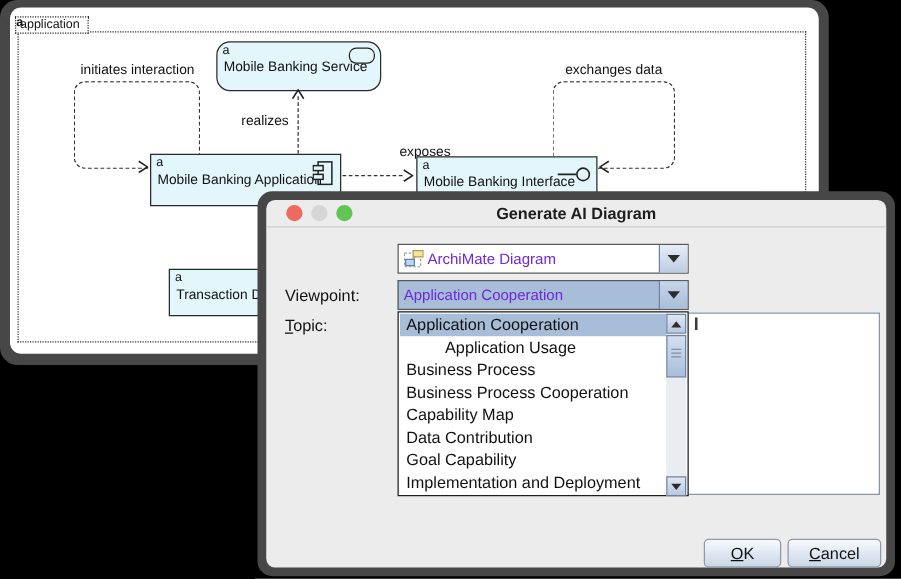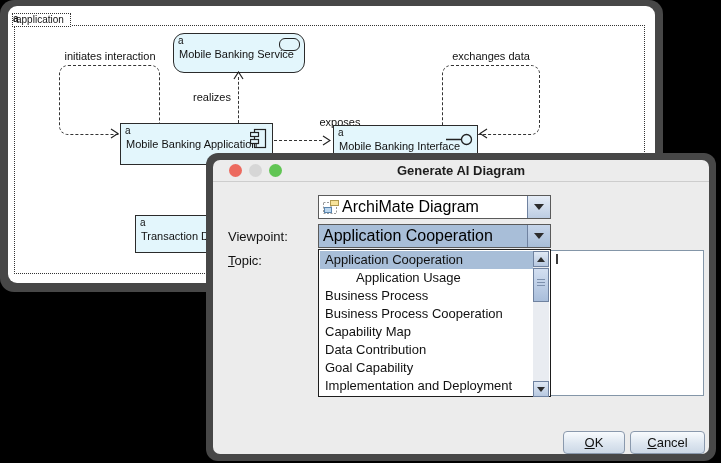--- a/index.html
+++ b/index.html
@@ -35,21 +35,21 @@
     background:#ececec;border-radius:7px;}
   .titlebar{position:absolute;left:0;top:0;right:0;height:21px;
     border-bottom:1px solid #cdcdcd;text-decoration:underline;}
   .title{position:absolute;left:0;right:0;top:0;height:21px;line-height:22px;
     text-align:center;font-size:13px;font-weight:bold;color:#1d1d1d;}
   .light{position:absolute;top:4px;width:13px;height:13px;border-radius:50%;}
   .fld-label{position:absolute;left:15px;font-size:13px;color:#111;line-height:20px;}
   .mn{display:inline-block;}
   .mn::first-letter{text-decoration:underline;}
   .combo{position:absolute;left:105px;width:233px;height:24px;box-sizing:border-box;
-    border:1px solid #5a5a5a;font-size:16px;color:#000000;}
+    border:1px solid #5a5a5a;font-size:12px;color:#6d28d9;}
   .combo-val{position:absolute;left:4px;top:0;right:24px;height:22px;line-height:22px;
     white-space:nowrap;overflow:hidden;display:flex;align-items:center;gap:3px;}
   .combo-btn{position:absolute;top:0;right:0;bottom:0;width:22px;
     border-left:1px solid #6f82a0;display:flex;align-items:center;justify-content:center;}
   .tri-down{width:0;height:0;border-left:5px solid transparent;border-right:5px solid transparent;border-top:6px solid #2c2c2c;}
   .tri-up{width:0;height:0;border-left:5px solid transparent;border-right:5px solid transparent;border-bottom:6px solid #2c2c2c;}
   .combo-white{background:#fff;}
   .combo-white .combo-btn{background:linear-gradient(#e6edf7,#bccce2);}
   .combo-sel{background:#a8bed8;}
   .combo-sel .combo-btn{background:linear-gradient(#c6d5ea,#a8bed8);}

